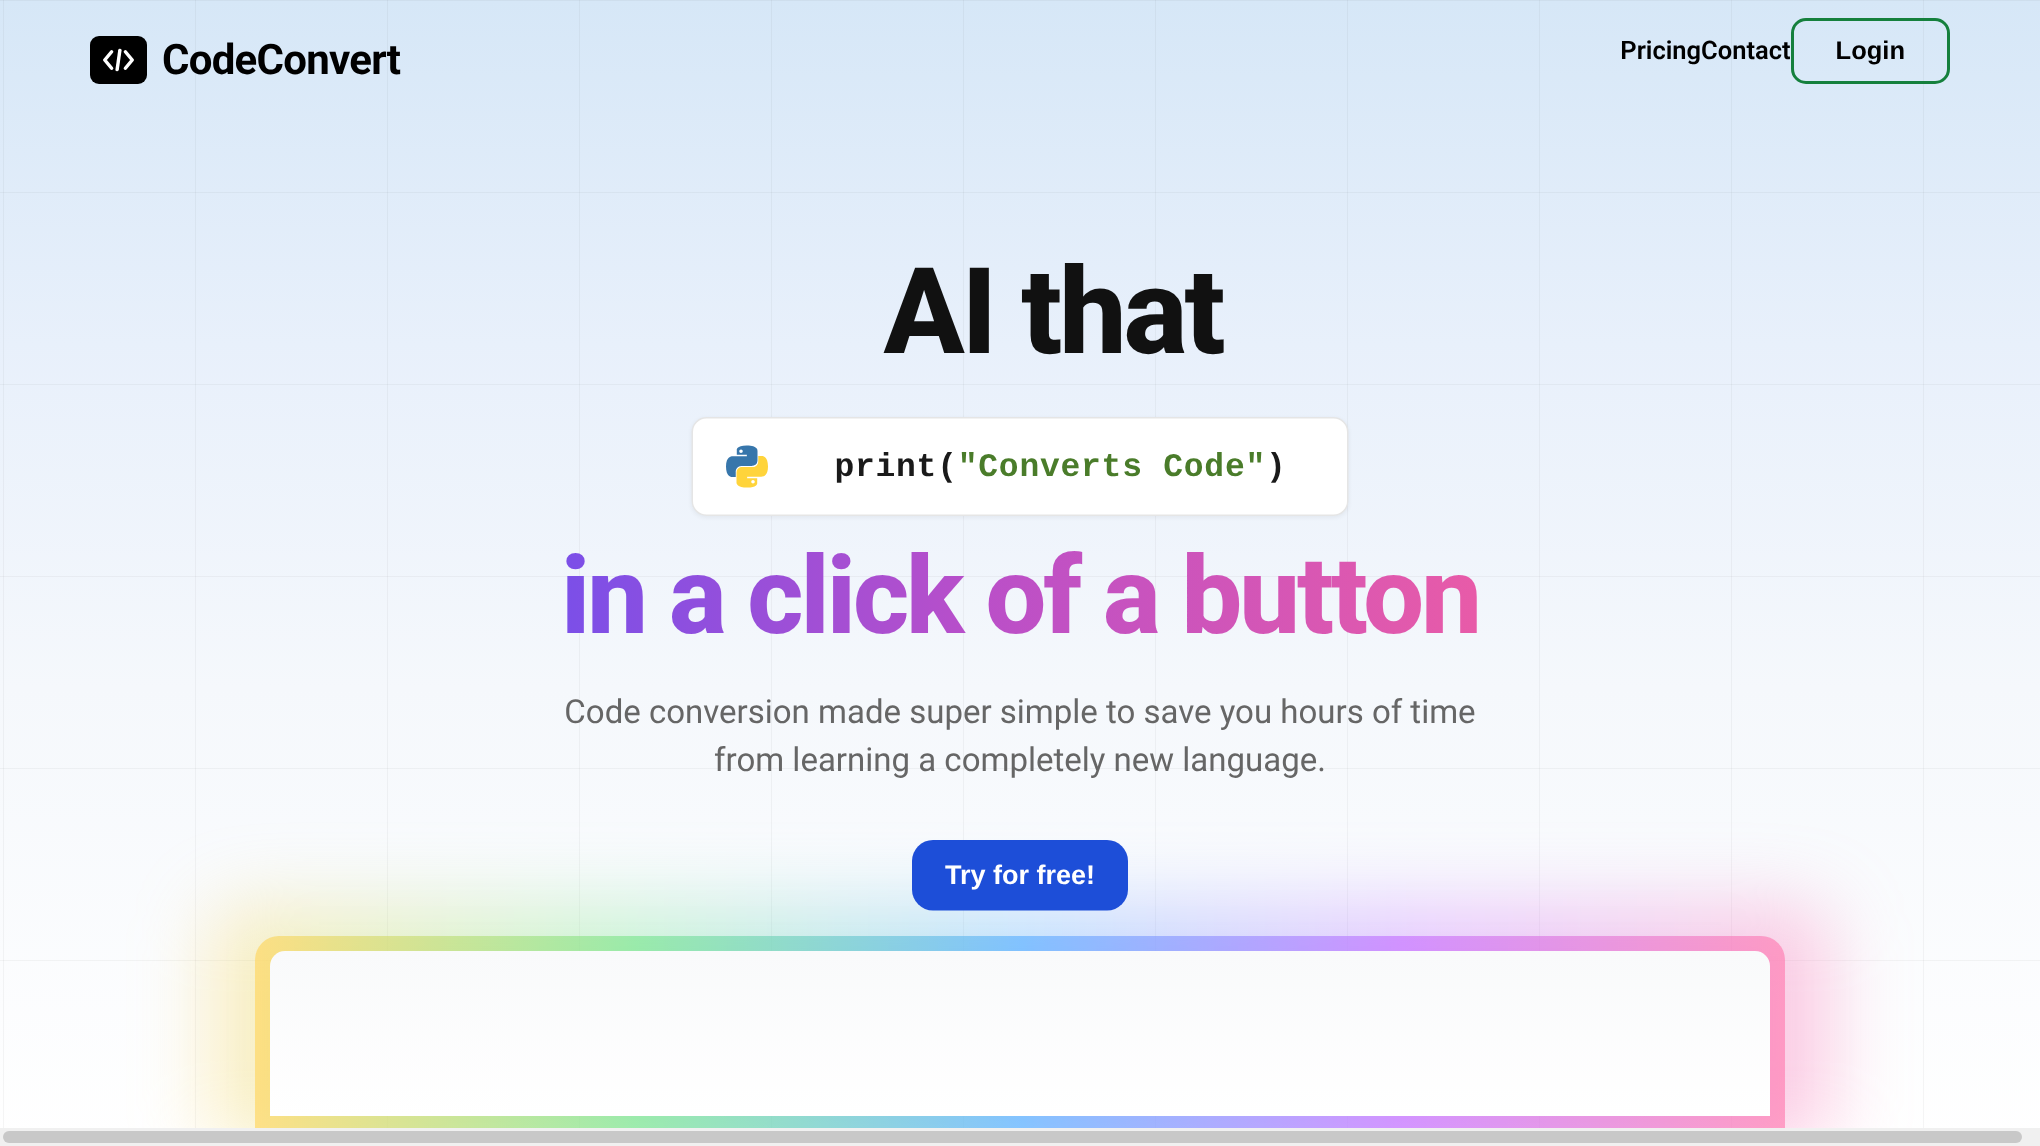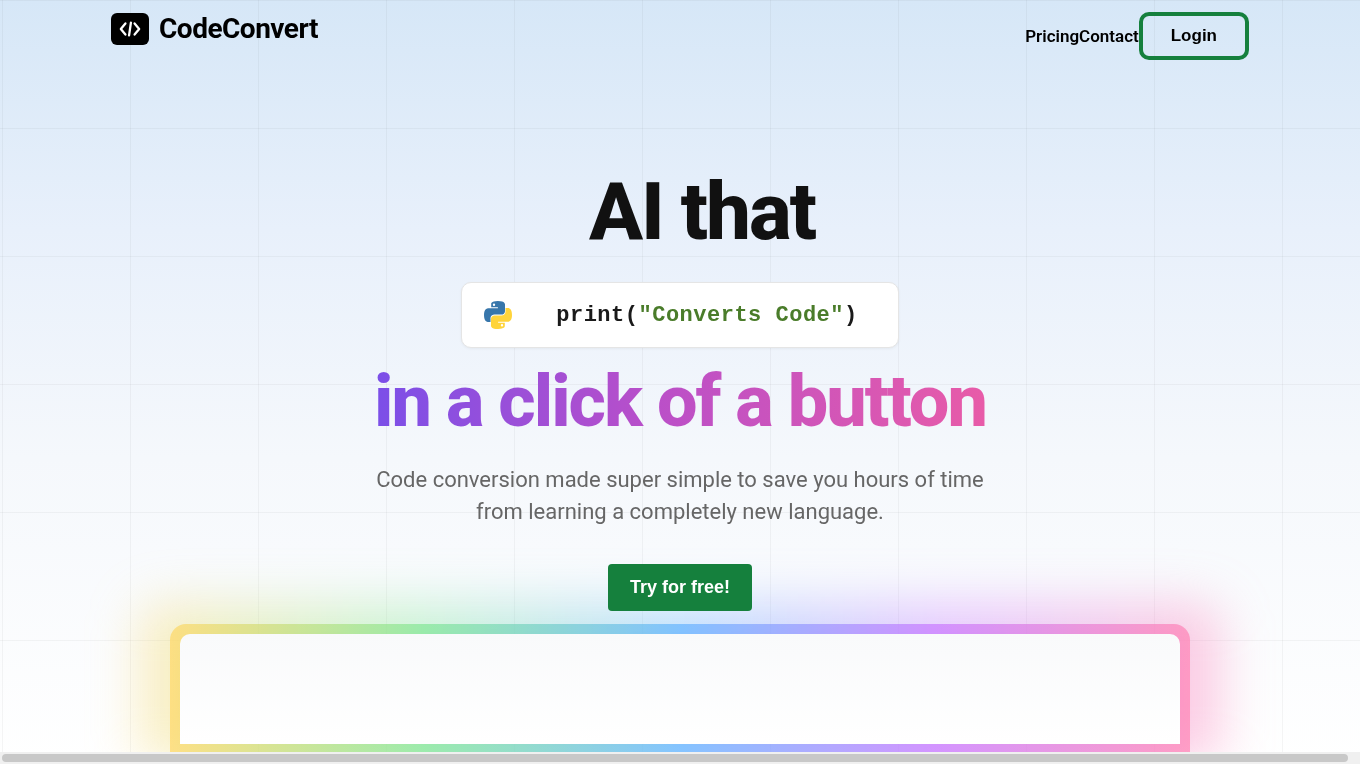--- a/index.html
+++ b/index.html
@@ -26,23 +26,23 @@
         linear-gradient(to bottom, rgba(0,0,0,0.04) 1px, transparent 1px);
       background-size: 128px 128px;
       background-position: 2px 0;
       pointer-events: none;
     }
 
     
     .header {
       position: relative;
       display: flex;
-      align-items: flex-start;
+      align-items: flex-end;
       justify-content: space-between;
-      padding: 12px 111px;
+      padding: 12px 60px;
       z-index: 10;
     }
 
     .logo {
       display: flex;
       align-items: center;
       gap: 10px;
     }
 
     .logo-icon {
@@ -78,21 +78,21 @@
       font-weight: 600;
       color: #000;
       cursor: pointer;
     }
 
     .login-button {
       font-size: 17px;
       font-weight: 600;
       color: #000;
       padding: 10px 28px;
-      border: 4px solid #15803d;
+      border: 2px solid #15803d;
       border-radius: 10px;
       background: transparent;
       cursor: pointer;
     }
 
     
     .hero {
       position: relative;
       display: flex;
       flex-direction: column;
@@ -158,26 +158,26 @@
       font-size: 22px;
       color: #666;
       text-align: center;
       line-height: 1.45;
       max-width: 640px;
     }
 
     
     .cta-button {
       margin-top: 36px;
-      background: #15803d;
+      background: #1d4ed8;
       color: #fff;
       font-size: 18px;
       font-weight: 600;
       padding: 13px 22px;
-      border-radius: 4px;
+      border-radius: 14px;
       border: none;
       cursor: pointer;
     }
 
     
     .preview-wrapper {
       position: absolute;
       bottom: 10px;
       left: 170px;
       right: 170px;

